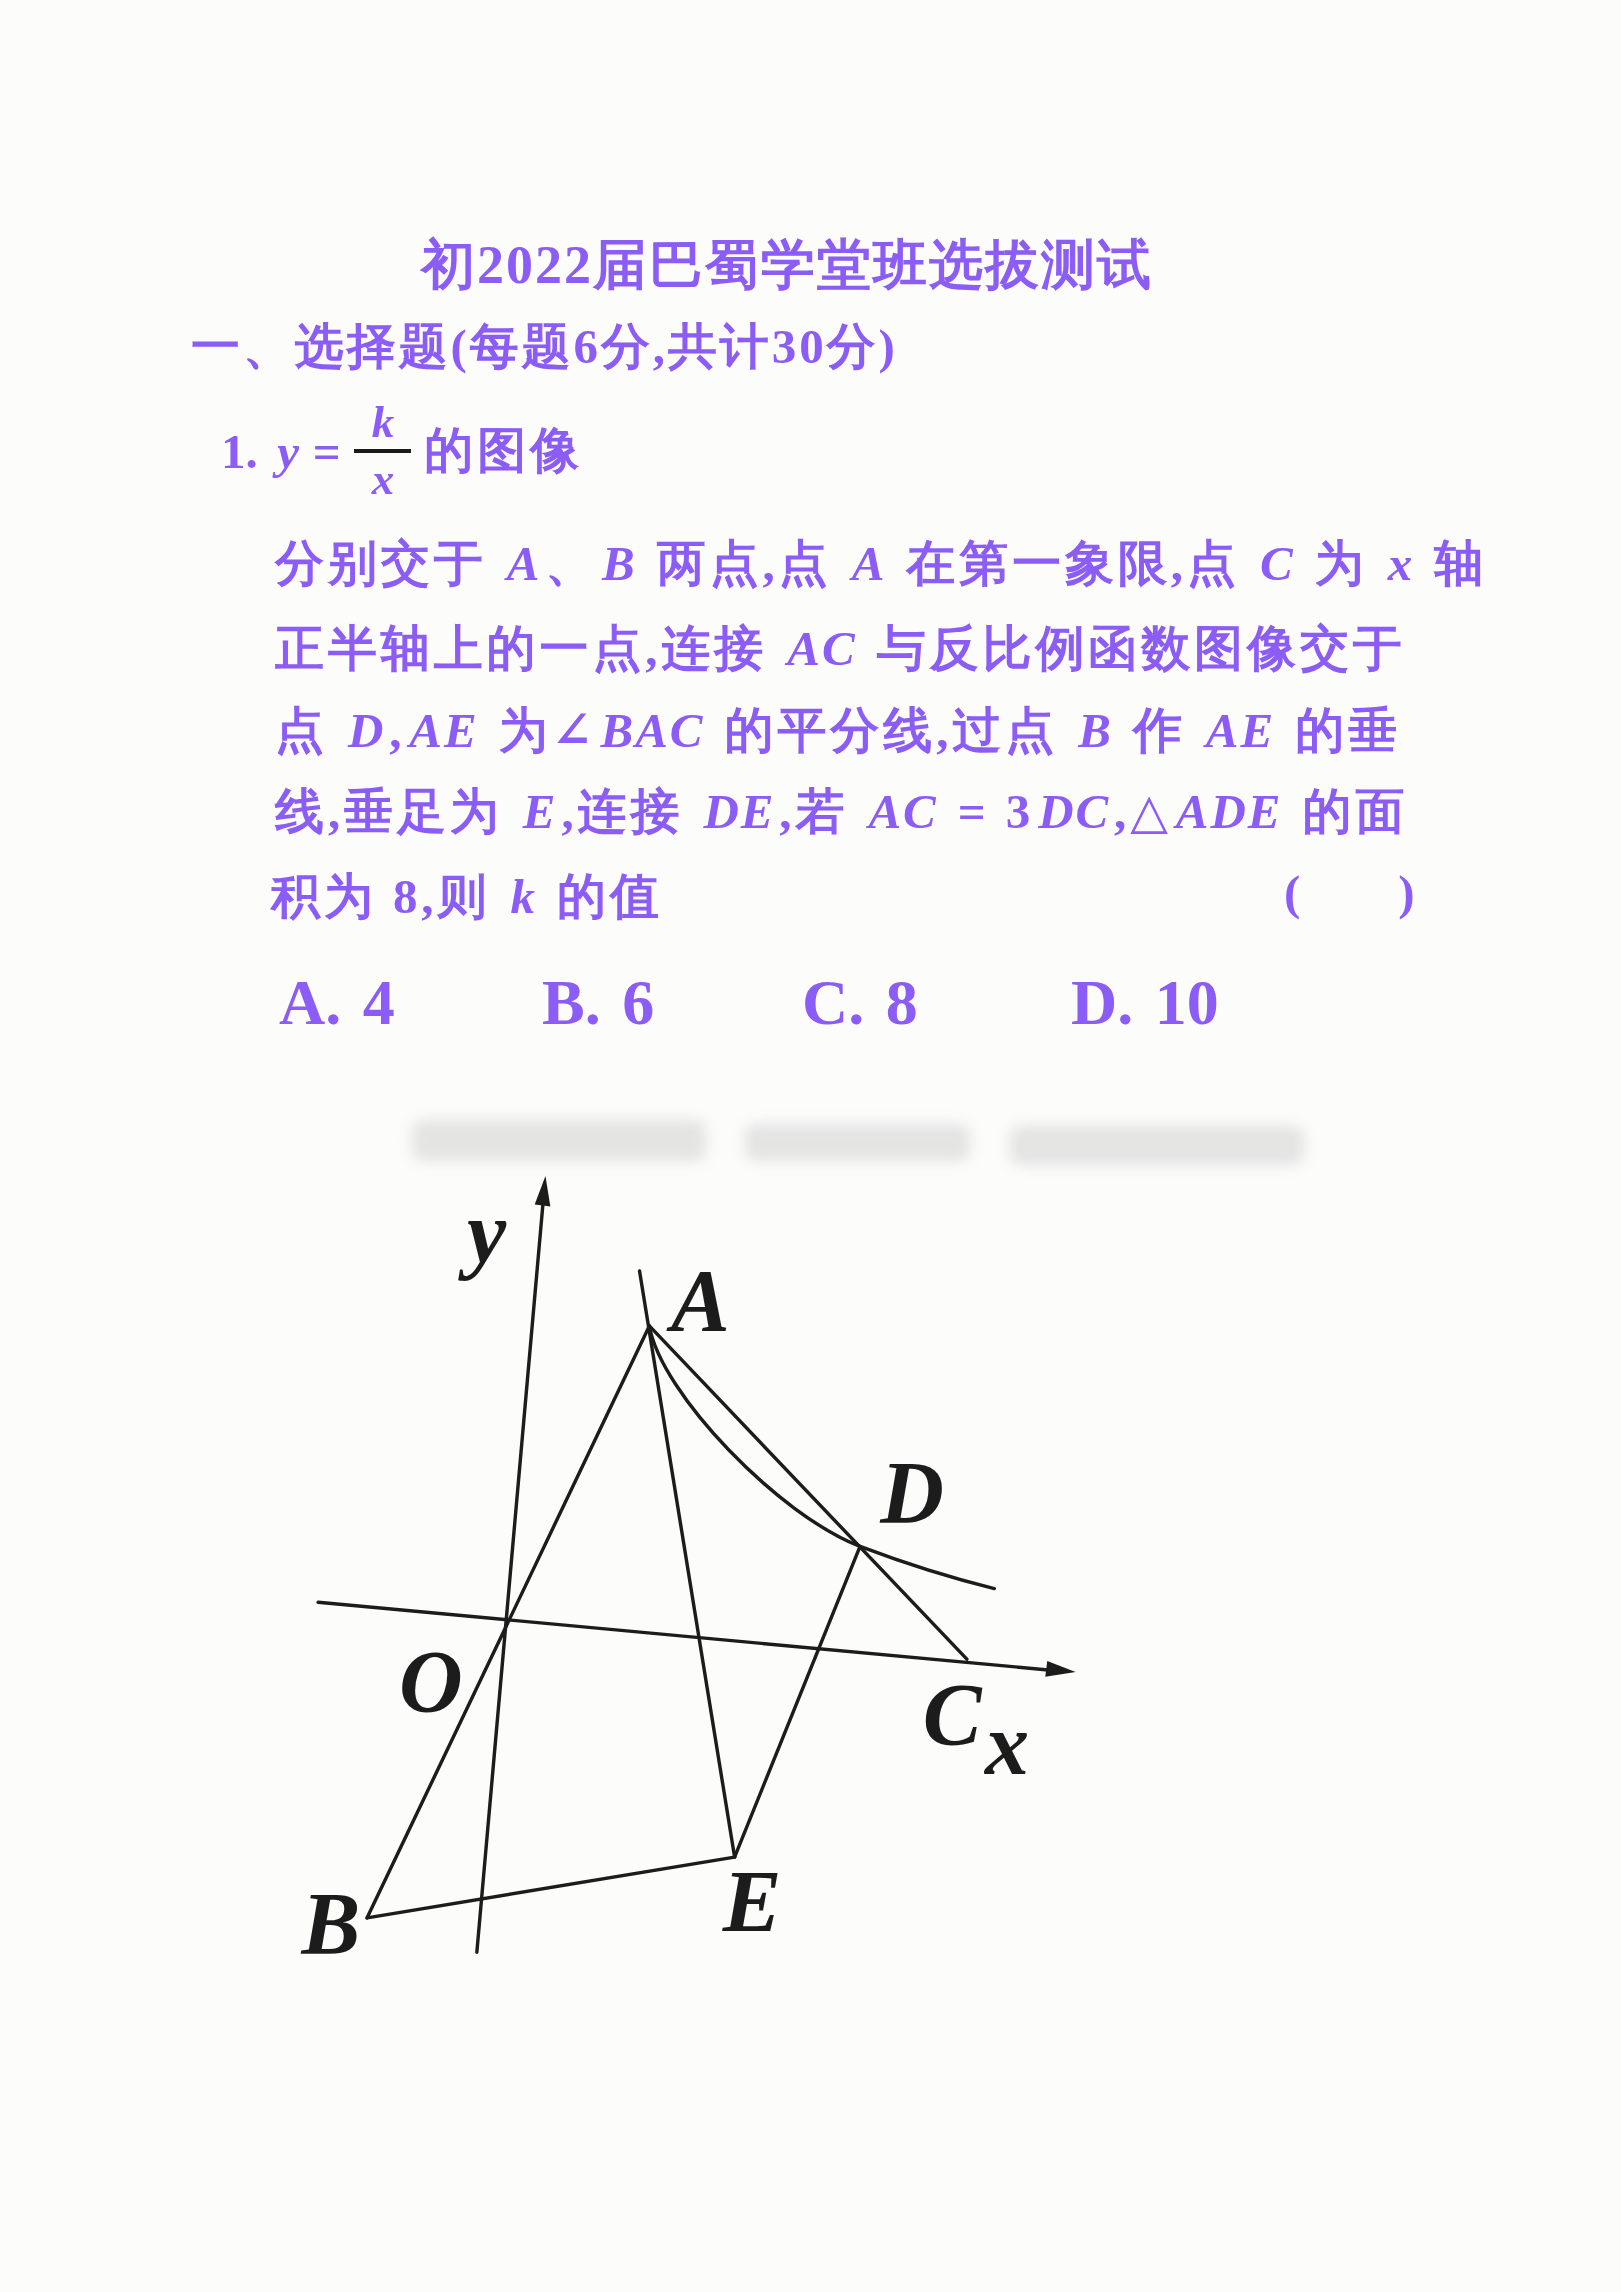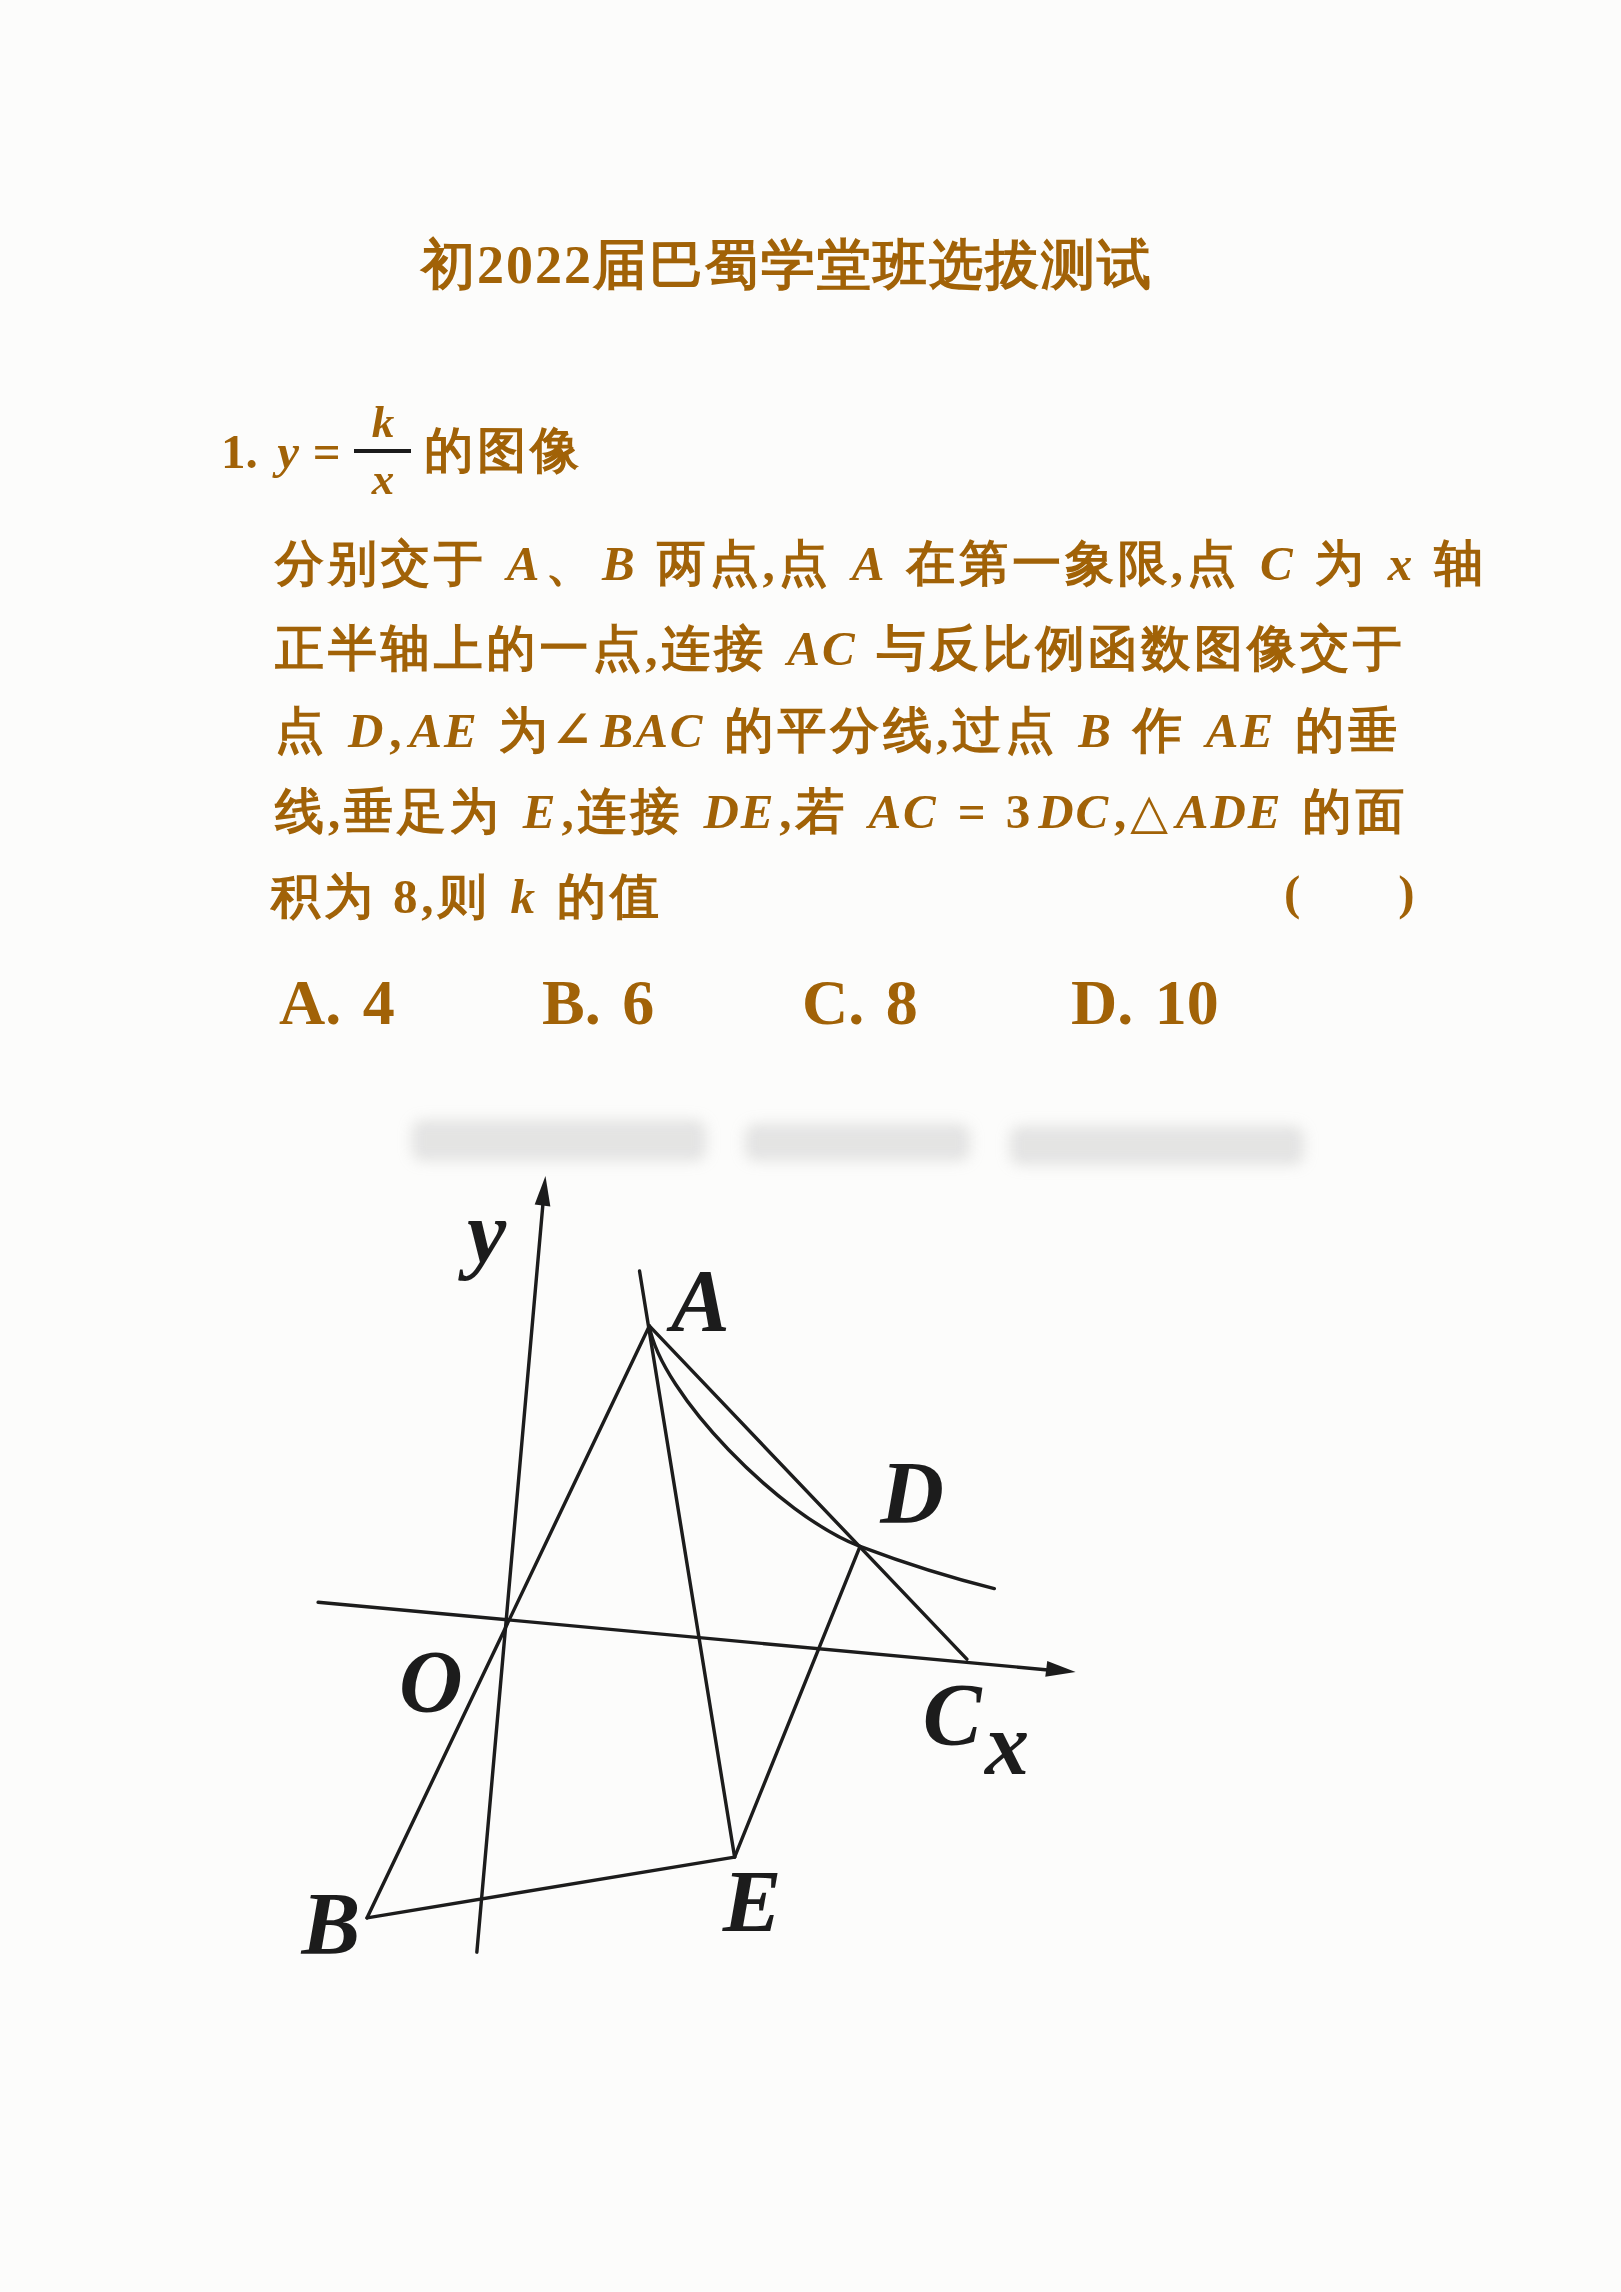--- a/index.html
+++ b/index.html
@@ -1,20 +1,20 @@
 <!DOCTYPE html>
 <html><head>
 <meta charset="utf-8">
 <style>
   html,body{margin:0;padding:0;}
   .page{
     position:relative;
     width:1621px;height:2293px;
     background:#fcfcfb;
-    color:#a16207;
+    color:#8b5cf6;
     font-family:"Liberation Serif","DejaVu Serif",serif;
     overflow:hidden;
   }
   .doc-title{
     position:absolute;top:229px;left:0;width:1574px;
     text-align:center;
     font-size:54px;font-weight:bold;letter-spacing:2px;
     white-space:nowrap;
   }
   .section-heading{
@@ -89,20 +89,21 @@
   }
   .arrowhead{fill:#1c1c1c;stroke:none;}
 </style>
 </head>
 <body>
 
 <div class="page">
 
   <div class="doc-title">初2022届巴蜀学堂班选拔测试</div>
 
+  <div class="section-heading">一、选择题(每题6分,共计30分)</div>
 
   <div class="qline q-first">
     <span class="q-num">1.</span>
     <span class="mathvar">y</span>
     <span class="eqsign">=</span>
     <span class="frac">
       <span class="fnum">k</span>
       <span class="fbar"></span>
       <span class="fden">x</span>
     </span>

